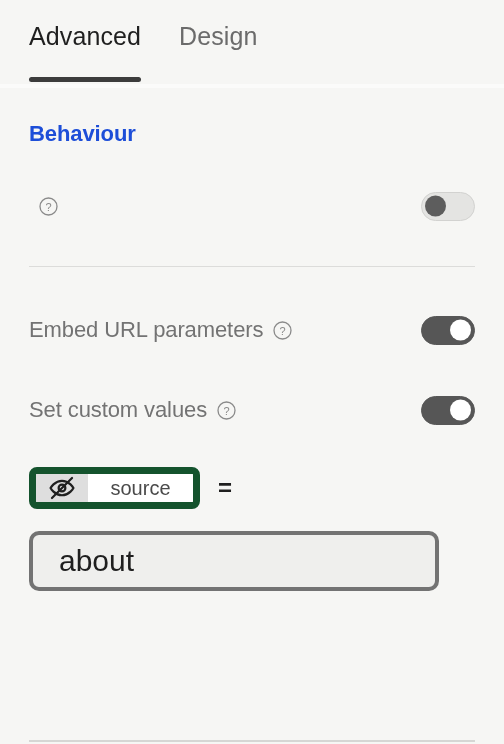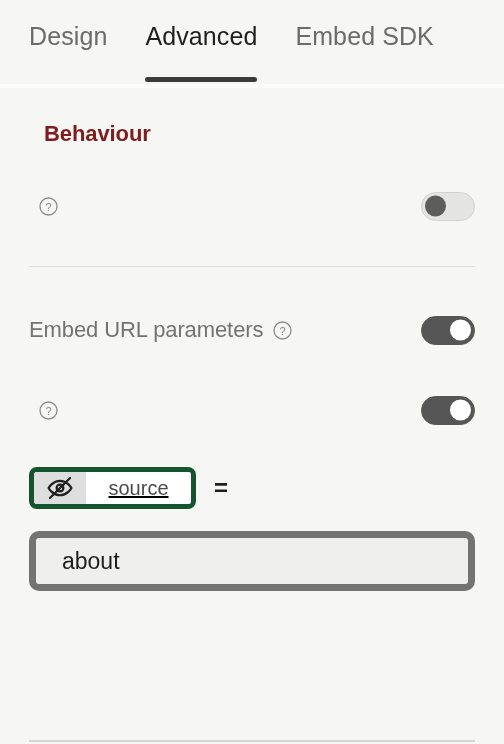--- a/index.html
+++ b/index.html
@@ -60,24 +60,23 @@
   }
 
   
   .content {
     padding: 0 29px;
     box-sizing: border-box;
   }
 
   .section-title {
     font-size: 22px;
-    color: #7f1d1d;
+    color: #1d4ed8;
     font-weight: 700;
     letter-spacing: -0.1px;
-    margin-left: 15px;
   }
   .section-title.behaviour { margin-top: 37px; }
   .section-title.tracking  { margin-top: 41px; }
 
   .row {
     display: flex;
     align-items: center;
     justify-content: space-between;
     height: 34px;
   }
@@ -159,24 +158,23 @@
     align-items: center;
     margin-top: 40px;
     height: 42px;
   }
   .key-group {
     display: flex;
     align-items: stretch;
     height: 42px;
     border-radius: 8px;
     overflow: hidden;
-    border: 5px solid #14532d;
+    border: 7px solid #14532d;
     box-sizing: border-box;
     background: #ffffff;
-    text-decoration: underline;
   }
   .eye-btn {
     width: 52px;
     display: flex;
     align-items: center;
     justify-content: center;
     background: #dedede;
     cursor: pointer;
     flex: 0 0 auto;
   }
@@ -198,47 +196,44 @@
     font-size: 24px;
     color: #1f1f1f;
     line-height: 1;
     font-weight: 700;
     user-select: none;
   }
 
   
   .value-field {
     margin-top: 22px;
-    width: 446px;
+    width: 410px;
     height: 60px;
     background: #efefed;
-    border: 7px solid #737373;
+    border: 4px solid #737373;
     border-radius: 10px;
     box-sizing: border-box;
     font-family: "Liberation Sans", sans-serif;
-    font-size: 23px;
+    font-size: 30px;
     color: #1f1f1f;
     padding: 0 26px;
     outline: none;
     display: block;
   }
 </style>
 </head>
 <body>
 
 <div class="tabbar">
-  <div class="tab">
-    <span>Design</span>
-  </div>
   <div class="tab active">
     <span>Advanced</span>
     <span class="tab-underline"></span>
   </div>
   <div class="tab">
-    <span>Embed SDK</span>
+    <span>Design</span>
   </div>
   <div class="tabbar-sep"></div>
 </div>
 
 <div class="content">
 
   <div class="section-title behaviour">Behaviour</div>
 
   <div class="row auto-focus">
     <div class="row-label">
@@ -267,20 +262,21 @@
         </svg>
       </span>
     </div>
     <div class="toggle on">
       <span class="knob"></span>
     </div>
   </div>
 
   <div class="row set-custom">
     <div class="row-label">
+      <span>Set custom values</span>
       <span class="help-icon">
         <svg width="19" height="19" viewBox="0 0 19 19">
           <circle cx="9.5" cy="9.5" r="8.5" fill="none" stroke="#8a8a8a" stroke-width="1.3"></circle>
           <text x="9.5" y="13.6" text-anchor="middle" font-family="Liberation Sans, sans-serif" font-size="11" fill="#8a8a8a">?</text>
         </svg>
       </span>
     </div>
     <div class="toggle on">
       <span class="knob"></span>
     </div>

